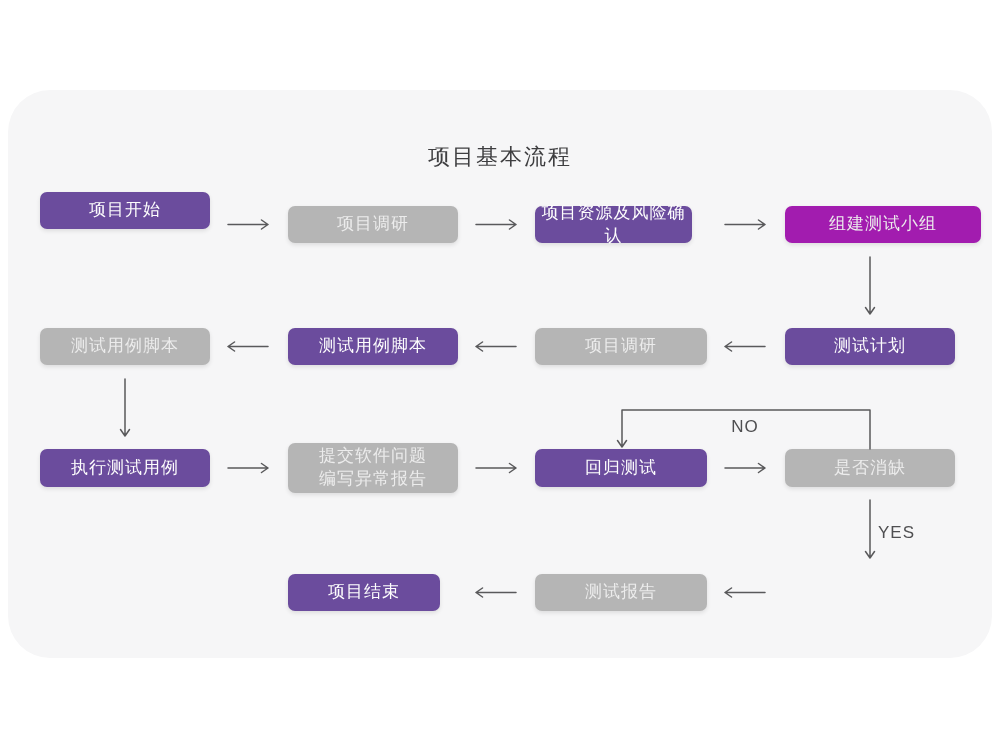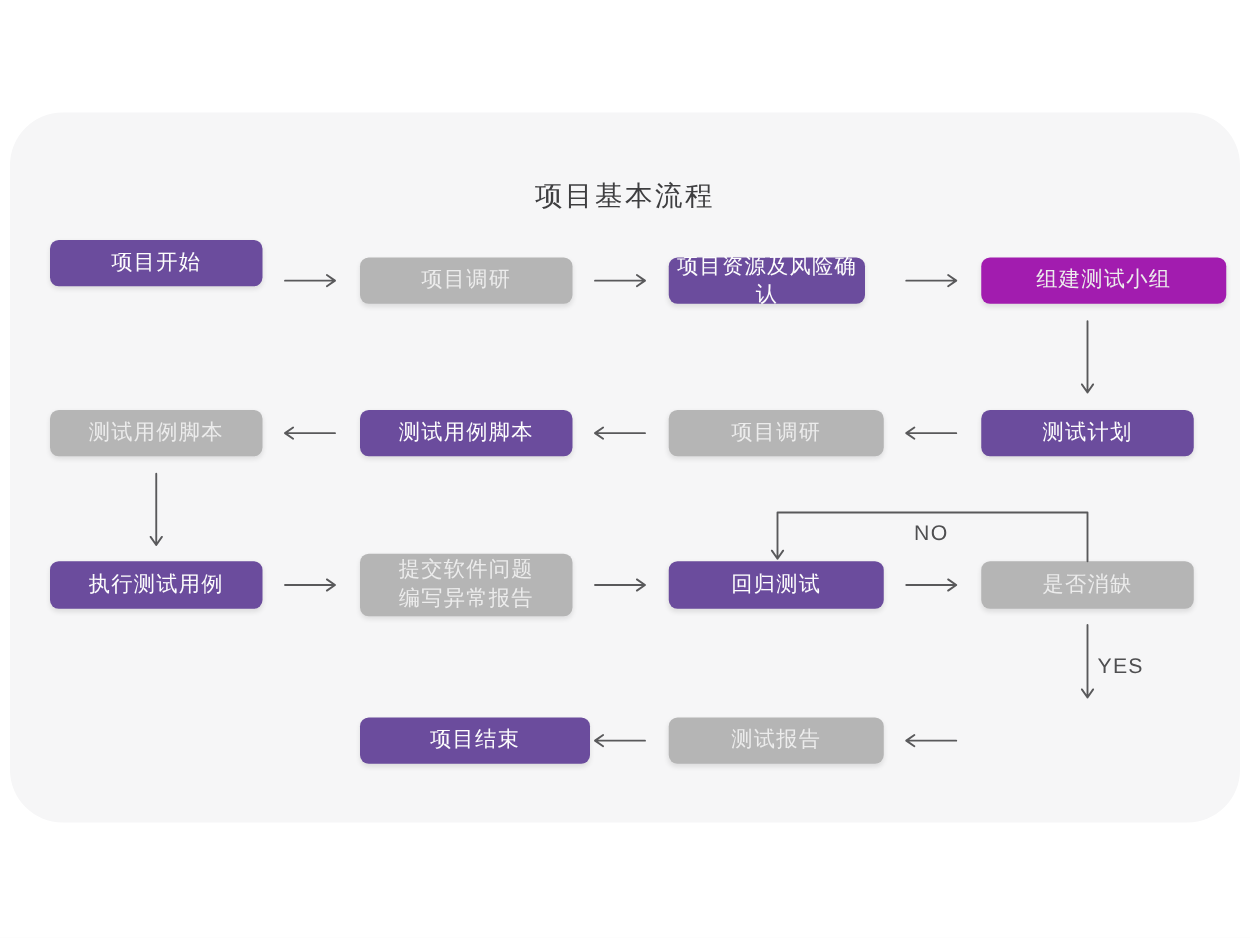--- a/index.html
+++ b/index.html
@@ -86,21 +86,21 @@
   <div class="node purple" style="left: 288px; top: 328px; width: 170px; height: 37px; background: rgb(107, 76, 157);">测试用例脚本</div>
   <div class="node gray" style="left: 535px; top: 328px; width: 172px; height: 37px; background: rgb(181, 181, 181);">项目调研</div>
   <div class="node purple" style="left: 785px; top: 328px; width: 170px; height: 37px; background: rgb(107, 76, 157);">测试计划</div>
 
   <div class="node gray" style="left: 288px; top: 443px; width: 170px; height: 50px; background: rgb(181, 181, 181);">提交软件问题
 编写异常报告</div>
   <div class="node purple" style="left: 40px; top: 449px; width: 170px; height: 38px; background: rgb(107, 76, 157);">执行测试用例</div>
   <div class="node purple" style="left: 535px; top: 449px; width: 172px; height: 38px; background: rgb(107, 76, 157);">回归测试</div>
   <div class="node gray" style="left: 785px; top: 449px; width: 170px; height: 38px; background: rgb(181, 181, 181);">是否消缺</div>
 
-  <div class="node purple" style="left: 288px; top: 574px; width: 184px; height: 37px; background: rgb(107, 76, 157);">项目结束</div>
+  <div class="node purple" style="left: 288px; top: 574px; width: 152px; height: 37px; background: rgb(107, 76, 157);">项目结束</div>
   <div class="node gray" style="left: 535px; top: 574px; width: 172px; height: 37px; background: rgb(181, 181, 181);">测试报告</div>
 
   <svg class="arrows" viewBox="0 0 1000 750" aria-hidden="true">
 
     <path d="M228 224.5 H268 M261.5 220 L268 224.5 L261.5 229" style="stroke: rgb(89, 89, 91);"></path>
     <path d="M476 224.5 H516 M509.5 220 L516 224.5 L509.5 229" style="stroke: rgb(89, 89, 91);"></path>
     <path d="M725 224.5 H765 M758.5 220 L765 224.5 L758.5 229" style="stroke: rgb(89, 89, 91);"></path>
 
     <path d="M870 257 V314 M865.5 307.5 L870 314 L874.5 307.5" style="stroke: rgb(89, 89, 91);"></path>
 

